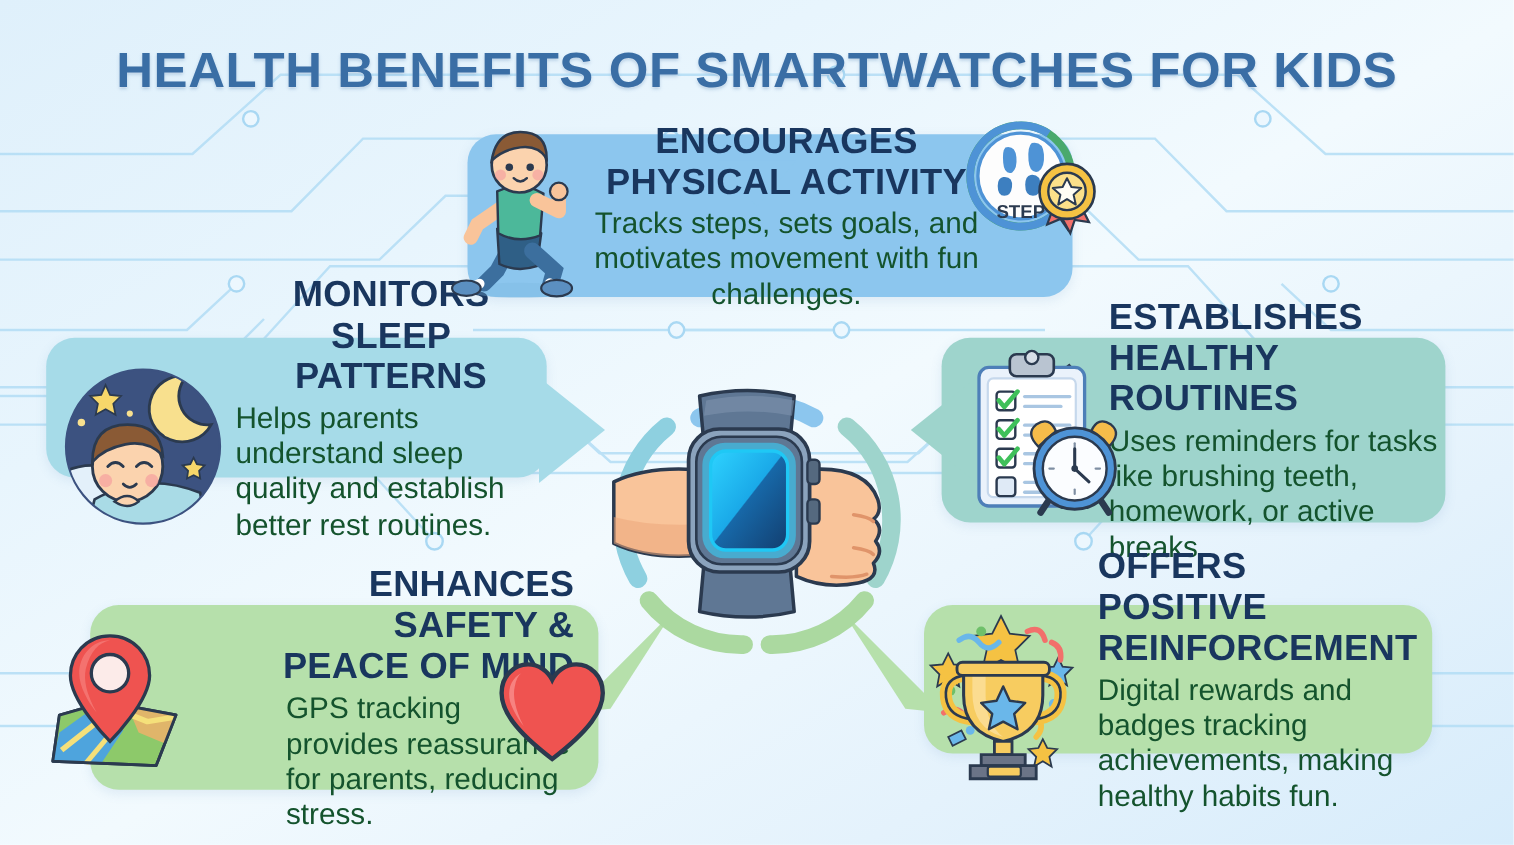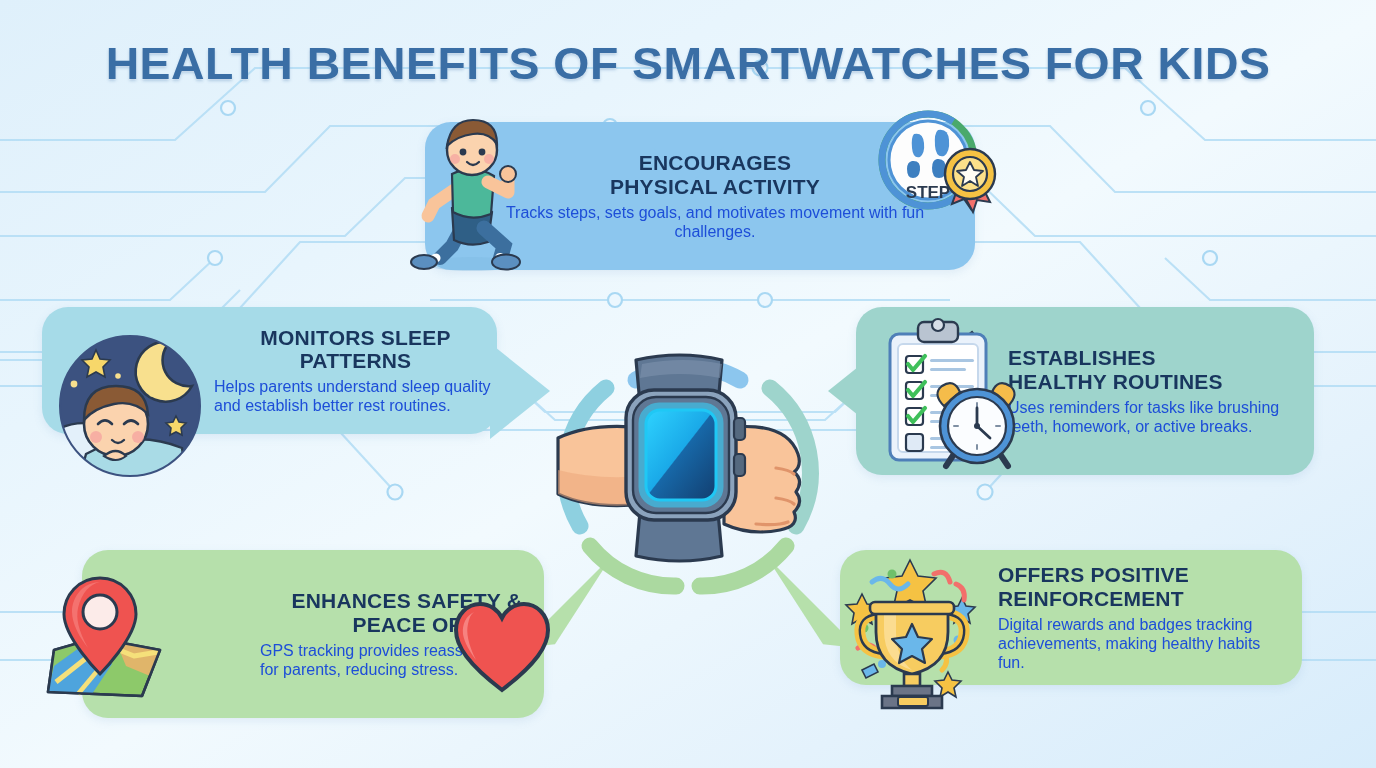--- a/index.html
+++ b/index.html
@@ -28,24 +28,24 @@
   
   .card {
     position:absolute;
     border-radius:26px;
     display:flex; align-items:center;
     box-shadow: 0 3px 10px rgba(90,140,185,.13);
   }
   .card .txt { position:relative; z-index:3; }
   .card-title {
     color:#19365e; font-weight:bold; line-height:1.13;
-    font-size:21px; letter-spacing:.2px;
+    font-size:33px; letter-spacing:.2px;
   }
   .card-desc {
-    color:#1d4ed8; font-size:16px; line-height:1.19; margin-top:4px;
+    color:#14532d; font-size:27px; line-height:1.19; margin-top:4px;
   }
   .tail { position:absolute; z-index:1; }
 
   
   #card-activity {
     left:425px; top:122px; width:550px; height:148px;
     background:#8cc6ee;
     justify-content:center;
   }
   #card-activity .txt { text-align:center; width:460px; padding-left:30px; }

